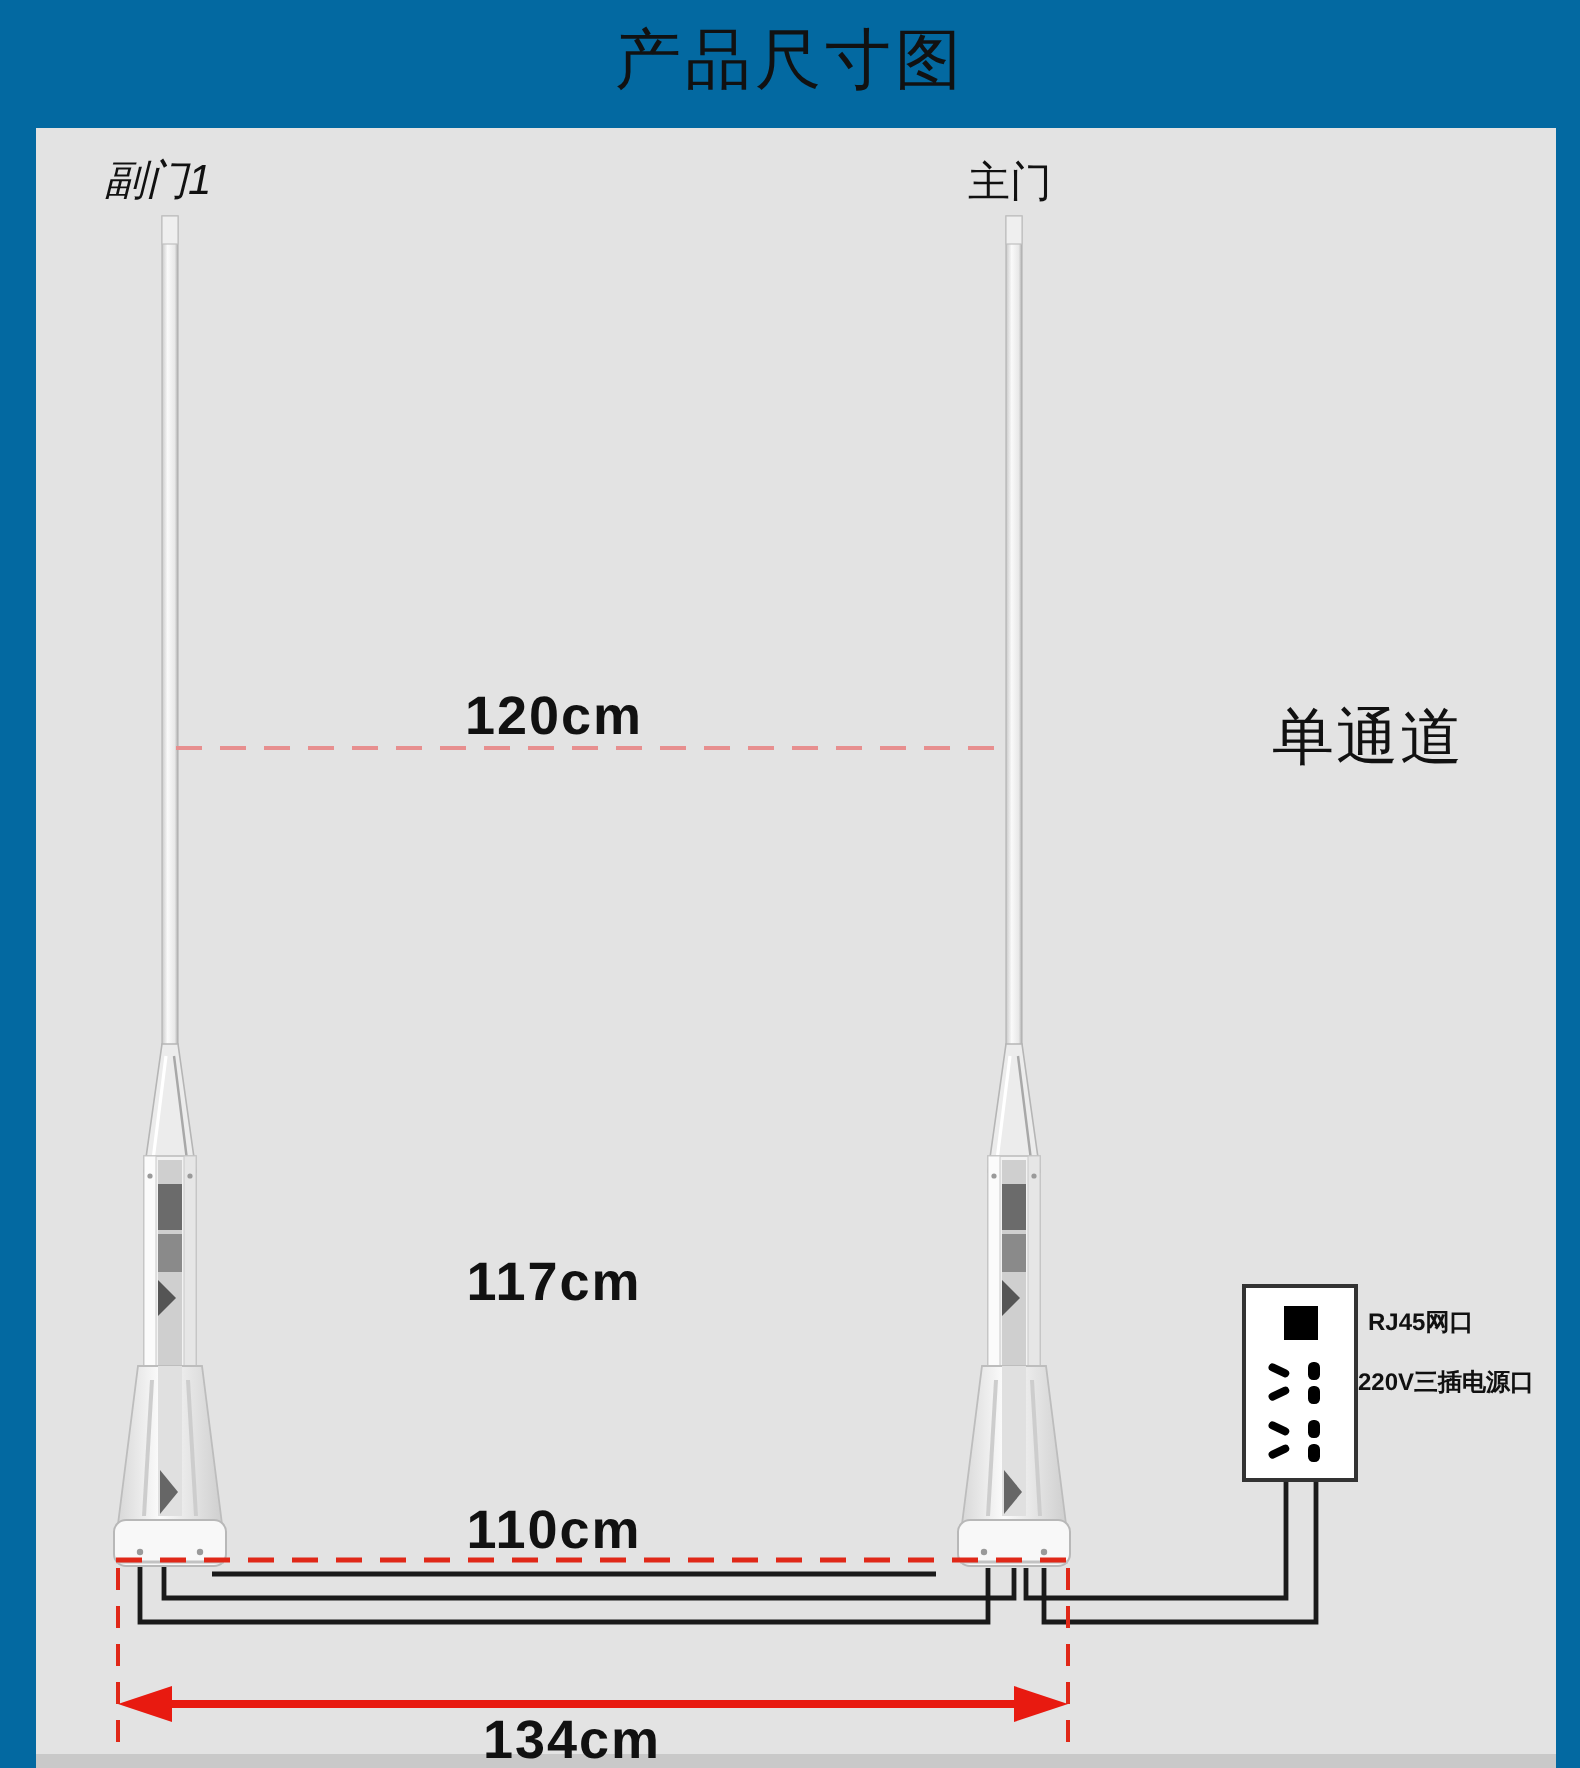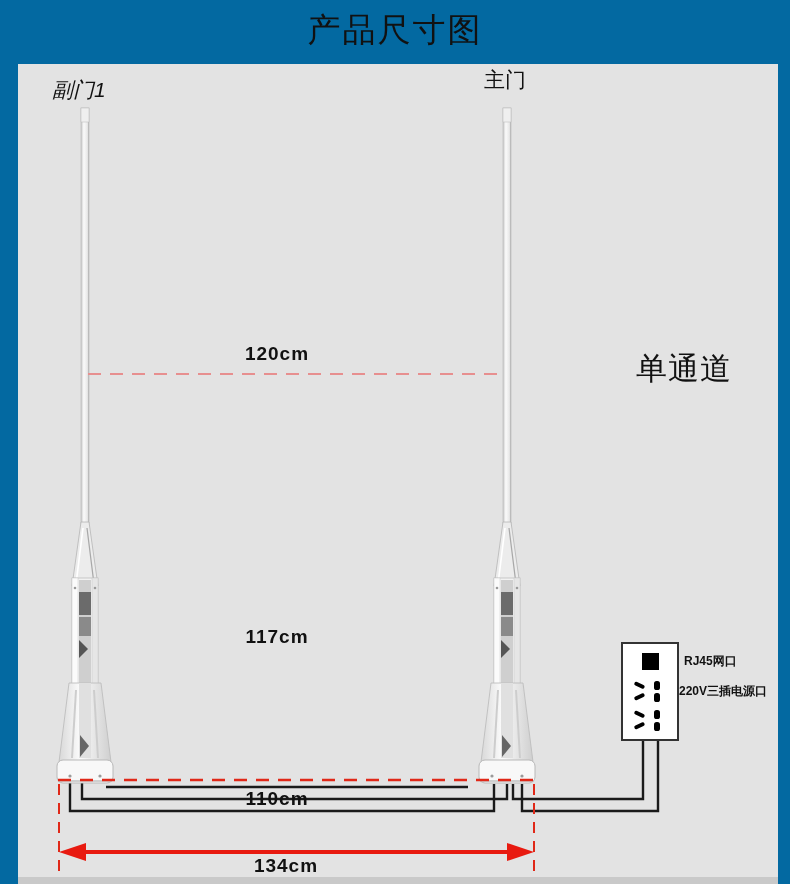--- a/index.html
+++ b/index.html
@@ -4,26 +4,26 @@
 <style>
   html,body{margin:0;padding:0;background:#ffffff;}
   #stage{position:relative;width:790px;height:884px;background:#0369a1;overflow:hidden;
          font-family:"Liberation Sans","DejaVu Sans",sans-serif;}
   .title{position:absolute;left:0;top:8px;width:790px;text-align:center;
          font-size:33px;font-weight:500;color:#111;letter-spacing:2px;}
   .panel{position:absolute;left:18px;top:64px;width:760px;height:820px;background:#e3e3e3;}
   .panel-bottom-band{position:absolute;left:18px;top:877px;width:760px;height:7px;background:#c9c9c9;}
   .pole-label{position:absolute;font-size:21px;color:#111;font-weight:500;}
   .label-left{left:52px;top:76px;font-style:italic;}
-  .label-right{left:484px;top:66px;}
+  .label-right{left:484px;top:77px;}
   .channel-label{position:absolute;left:636px;top:348px;font-size:31px;color:#111;font-weight:500;letter-spacing:1px;}
-  .dim{position:absolute;font-size:19px;color:#111;font-weight:600;letter-spacing:1px;transform:translateX(-50%);}
+  .dim{position:absolute;font-size:27px;color:#111;font-weight:600;letter-spacing:1px;transform:translateX(-50%);}
   .dim-120{left:277px;top:343px;}
   .dim-117{left:277px;top:626px;text-align:center;}
-  .dim-110{left:277px;top:788px;}
+  .dim-110{left:277px;top:750px;}
   .dim-134{left:286px;top:855px;}
   .socket-label{position:absolute;font-size:12px;font-weight:700;color:#111;white-space:nowrap;}
   .rj45{left:684px;top:653px;}
   .power{left:679px;top:683px;text-align:center;}
   svg{position:absolute;left:0;top:0;}
 </style>
 </head>
 <body>
 
 <div id="stage">

